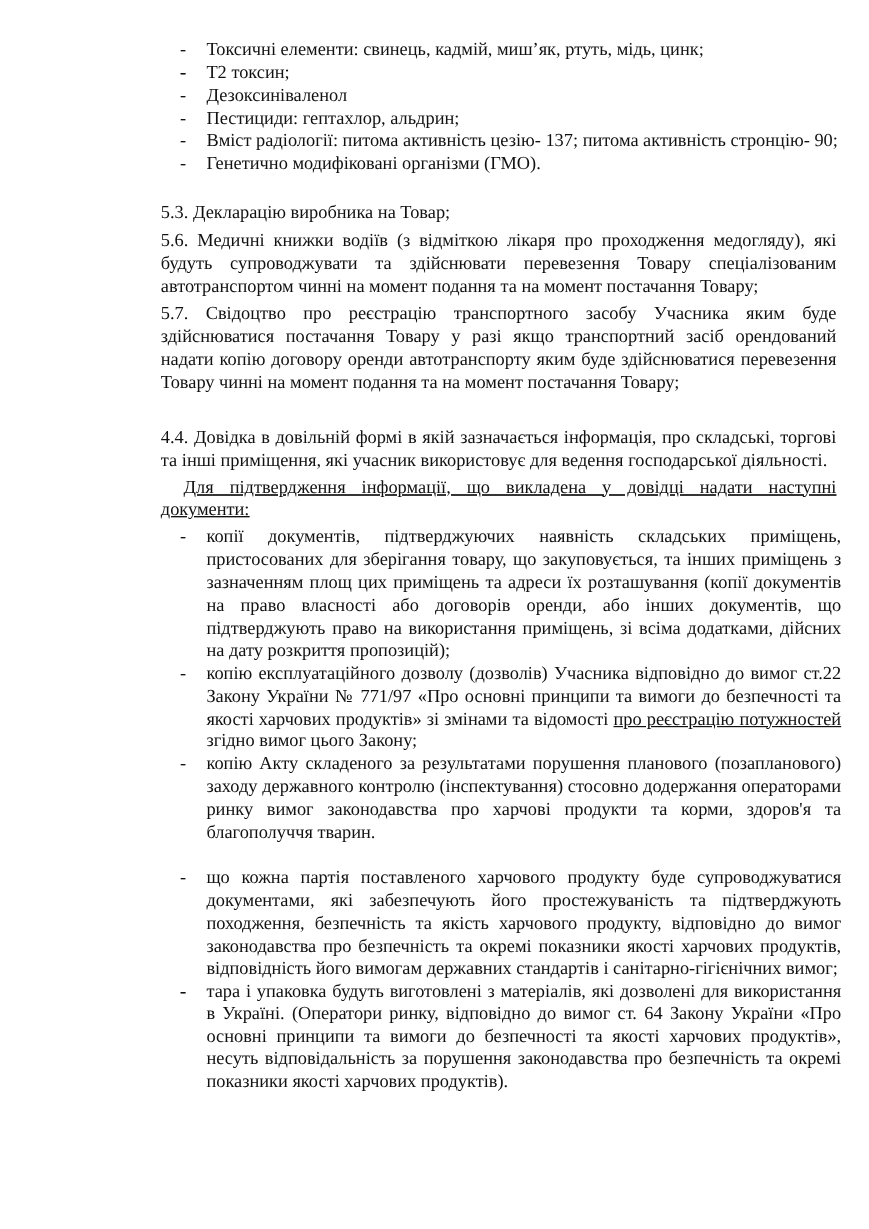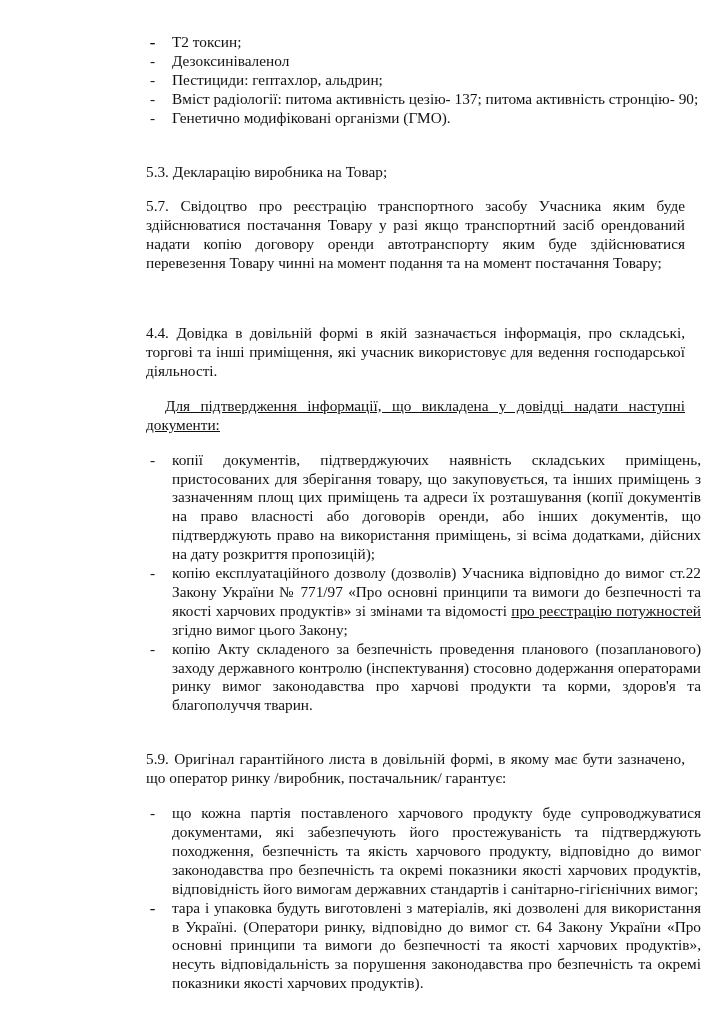--- a/index.html
+++ b/index.html
@@ -2,63 +2,63 @@
 <html><head>
 <meta charset="utf-8">
 <style>
   html, body { margin: 0; padding: 0; background: #ffffff; }
   body { width: 724px; height: 1024px; overflow: hidden; position: relative; }
   .page {
     position: absolute; left: 130px; top: 33px; width: 571px;
     font-family: "Liberation Serif", "DejaVu Serif", serif;
     font-size: 15.3px; line-height: 18.9px; color: #111;
   }
-  .p { margin: 16px; text-align: justify; }
+  .p { margin: 4px; text-align: justify; }
   .gap { height: 19px; }
   .gap2 { height: 19px; }
   ul.dash { list-style: none; margin: 0; padding: 0; }
   ul.dash li { position: relative; padding-left: 42px; text-align: justify; }
   ul.dash li .dash-mark { position: absolute; left: 20px; top: 0; }
   ul.dash.short li { text-align: left; }
   .u { text-decoration: underline; }
   .indent { text-indent: 19px; text-decoration: underline; }
 </style>
 </head>
 <body>
 
 <div class="page">
 
   <ul class="dash short">
-    <li><span class="dash-mark">-</span></li>
+    <li><span class="dash-mark">-</span><span>Токсичні елементи: свинець, кадмій, миш’як, ртуть, мідь, цинк;</span></li>
     <li><span class="dash-mark">-</span></li>
     <li><span class="dash-mark">-</span><span>Т2 токсин;</span></li>
     <li><span class="dash-mark">-</span><span>Дезоксиніваленол</span></li>
     <li><span class="dash-mark">-</span><span>Пестициди: гептахлор, альдрин;</span></li>
     <li><span class="dash-mark">-</span><span>Вміст радіології: питома активність цезію- 137; питома активність стронцію- 90;</span></li>
     <li><span class="dash-mark">-</span><span>Генетично модифіковані організми (ГМО).</span></li>
   </ul>
 
   <div class="gap"></div>
 
   <p class="p">5.3. Декларацію виробника на Товар;</p>
+  <p class="p">5.6. Медичні книжки водіїв  (з відміткою лікаря про проходження медогляду), які будуть супроводжувати та здійснювати перевезення Товару спеціалізованим автотранспортом чинні на момент подання та на момент постачання Товару;</p>
   <p class="p">5.7. Свідоцтво про реєстрацію транспортного засобу Учасника яким буде здійснюватися постачання Товару у разі якщо транспортний засіб орендований надати копію договору оренди автотранспорту яким буде здійснюватися перевезення Товару чинні на момент подання та на момент постачання Товару;</p>
 
   <div class="gap2"></div>
 
   <p class="p">4.4. Довідка в довільній формі в якій зазначається інформація, про складські, торгові та інші приміщення, які учасник використовує для ведення господарської діяльності.</p>
   <p class="p indent"><span class="u">Для підтвердження інформації, що викладена у довідці надати наступні документи:</span></p>
 
   <ul class="dash">
     <li><span class="dash-mark">-</span><span>копії документів, підтверджуючих наявність складських приміщень, пристосованих для зберігання товару, що закуповується,  та інших приміщень з зазначенням площ цих приміщень та адреси їх розташування (копії документів на право власності або договорів оренди, або інших документів, що підтверджують право на використання приміщень, зі всіма додатками,   дійсних на дату розкриття пропозицій);</span></li>
     <li><span class="dash-mark">-</span><span>копію експлуатаційного дозволу (дозволів) Учасника відповідно до вимог ст.22 Закону України № 771/97 «Про основні принципи та вимоги до безпечності та якості харчових продуктів» зі змінами та відомості </span><span class="u">про реєстрацію потужностей</span><span> згідно вимог цього Закону;</span></li>
-    <li><span class="dash-mark">-</span><span>копію Акту складеного за безпечність проведення планового (позапланового) заходу державного контролю (інспектування) стосовно додержання операторами ринку вимог законодавства про харчові продукти та корми, здоров'я та благополуччя тварин.</span></li>
+    <li><span class="dash-mark">-</span><span>копію Акту складеного за результатами порушення планового (позапланового) заходу державного контролю (інспектування) стосовно додержання операторами ринку вимог законодавства про харчові продукти та корми, здоров'я та благополуччя тварин.</span></li>
   </ul>
 
   <div class="gap2"></div>
 
-  <p class="p">5.9. Оригінал гарантійного листа в довільній формі, в якому має бути зазначено, що оператор ринку /виробник, постачальник/ гарантує:</p>
   <ul class="dash">
     <li><span class="dash-mark">-</span><span>що кожна партія поставленого харчового продукту буде супроводжуватися документами, які забезпечують його простежуваність та підтверджують походження, безпечність та якість харчового продукту, відповідно до вимог законодавства про безпечність та окремі показники якості харчових продуктів, відповідність його вимогам державних стандартів і санітарно-гігієнічних вимог;</span></li>
     <li><span class="dash-mark">-</span></li>
     <li><span class="dash-mark">-</span><span>тара і упаковка будуть виготовлені з матеріалів, які дозволені для використання в Україні. (Оператори ринку, відповідно до вимог ст. 64 Закону України «Про основні принципи та вимоги до безпечності та якості харчових продуктів», несуть відповідальність за порушення законодавства про безпечність та окремі показники якості харчових продуктів).</span></li>
   </ul>
 
 </div>
 
 </body></html>

